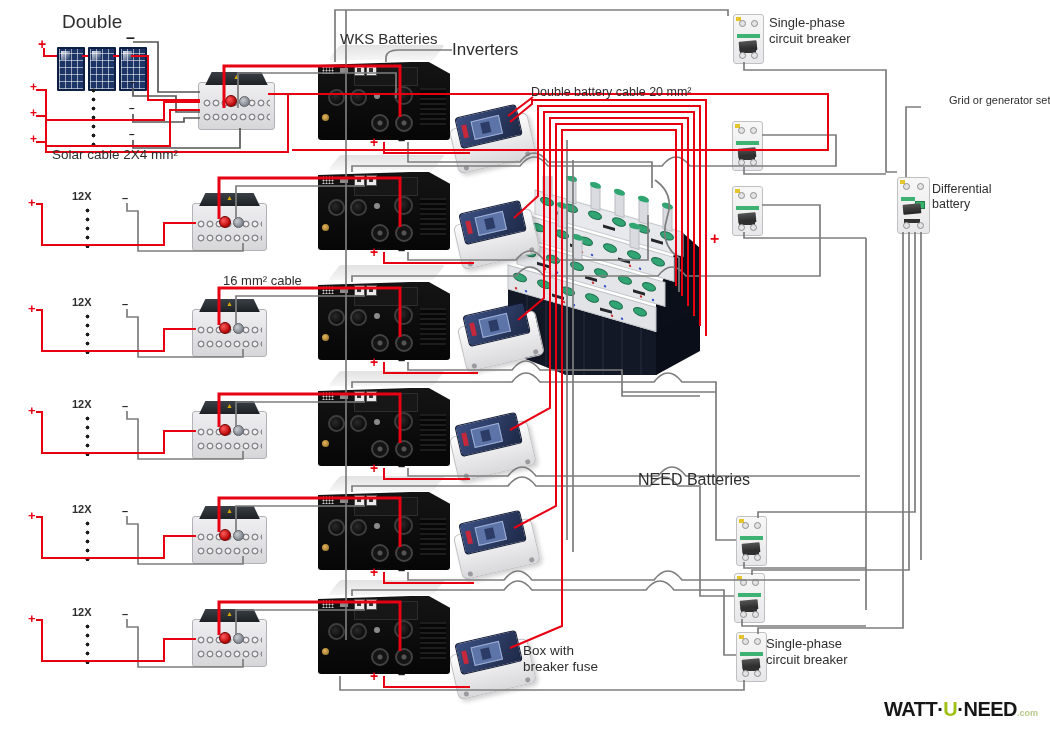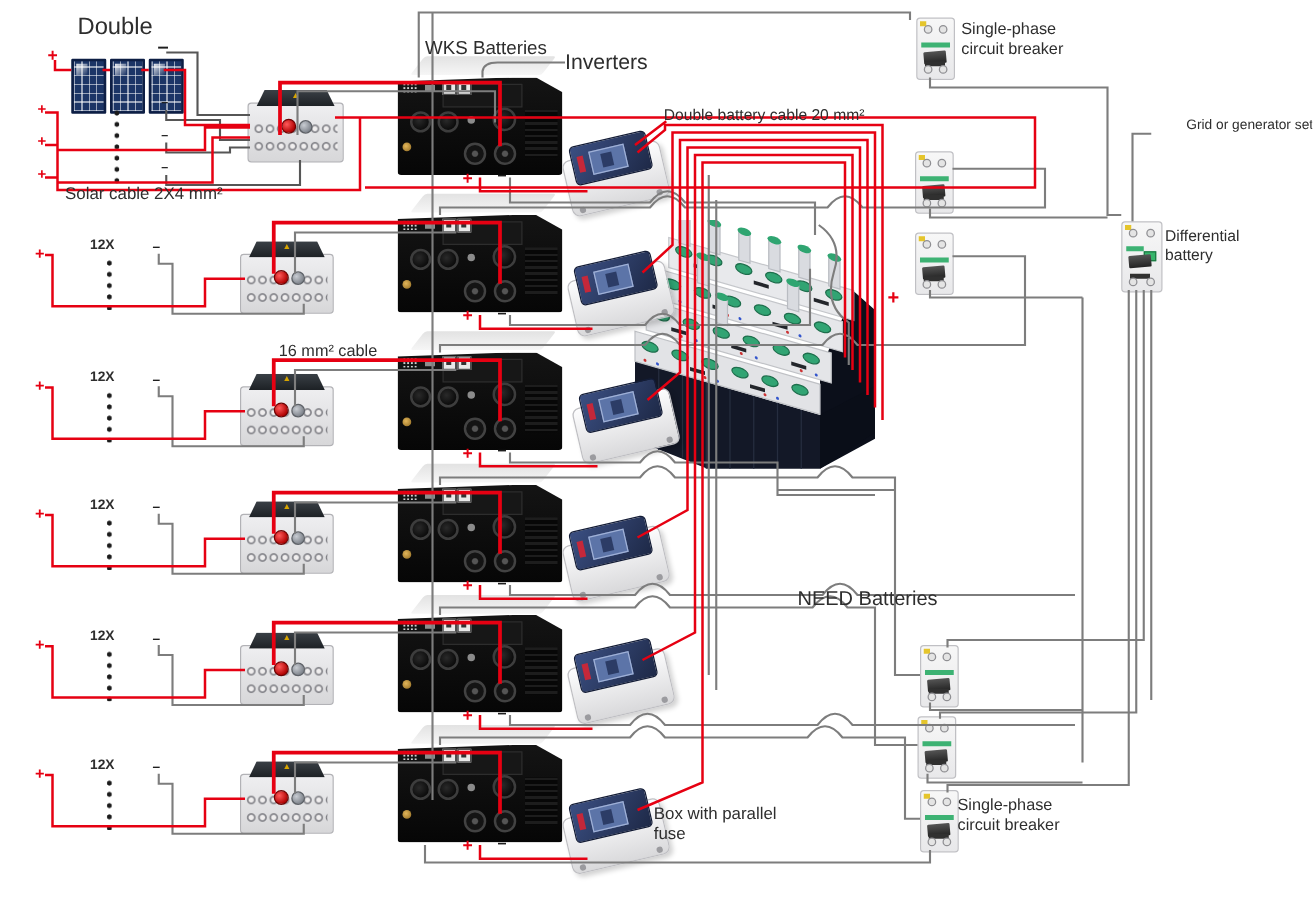--- a/index.html
+++ b/index.html
@@ -100,23 +100,24 @@
   <div class="lb z8" style="left:62px;top:10px;font-size:19px;">Double</div>
   <div class="lb z8" style="left:340px;top:30px;font-size:15px;">WKS Batteries</div>
   <div class="lb z8" style="left:452px;top:40px;font-size:17px;">Inverters</div>
   <div class="lb z8" style="left:531px;top:85px;font-size:12.5px;">Double battery cable 20 mm²</div>
   <div class="lb z8" style="left:769px;top:15px;width:112px;font-size:13px;">Single-phase circuit breaker</div>
   <div class="lb z8" style="left:949px;top:94px;width:108px;font-size:11px;">Grid or generator set</div>
   <div class="lb z8" style="left:932px;top:182px;width:78px;font-size:12.5px;">Differential battery</div>
   <div class="lb z8" style="left:52px;top:147px;font-size:13.5px;">Solar cable 2X4 mm²</div>
   <div class="lb z8" style="left:223px;top:263px;font-size:13px;margin-top:10px;">16 mm² cable</div>
   <div class="lb z8" style="left:638px;top:470px;font-size:16px;">NEED Batteries</div>
-  <div class="lb z8" style="left:523px;top:643px;width:100px;font-size:13.5px;">Box with parallel fuse</div>
+  <div class="lb z8" style="left:523px;top:643px;width:100px;font-size:13.5px;">Box with breaker fuse</div>
   <div class="lb z8" style="left:766px;top:636px;width:112px;font-size:13px;">Single-phase circuit breaker</div>
 
+  <div class="logo" style="left:884px;top:698px;"><span>WATT</span><span>·</span><span class="grn">U</span><span>·</span><span>NEED</span><span class="com">.com</span></div>
 
   <div class="pnl" style="left:57px;top:47px;"></div>
   <div class="pnl" style="left:88px;top:47px;"></div>
   <div class="pnl" style="left:119px;top:47px;"></div>
   <div class="sym plus" style="left:38px;top:36px;font-size:14px;">+</div>
   <div class="sym minus" style="left:126px;top:29px;font-size:16px;">–</div>
   <div class="dotcol" style="left:91px;top:86px;height:66px;"></div>
   <div class="sym plus" style="left:30px;top:80px;font-size:12px;">+</div>
   <div class="sym plus" style="left:30px;top:106px;font-size:12px;">+</div>
   <div class="sym plus" style="left:30px;top:132px;font-size:12px;">+</div>

